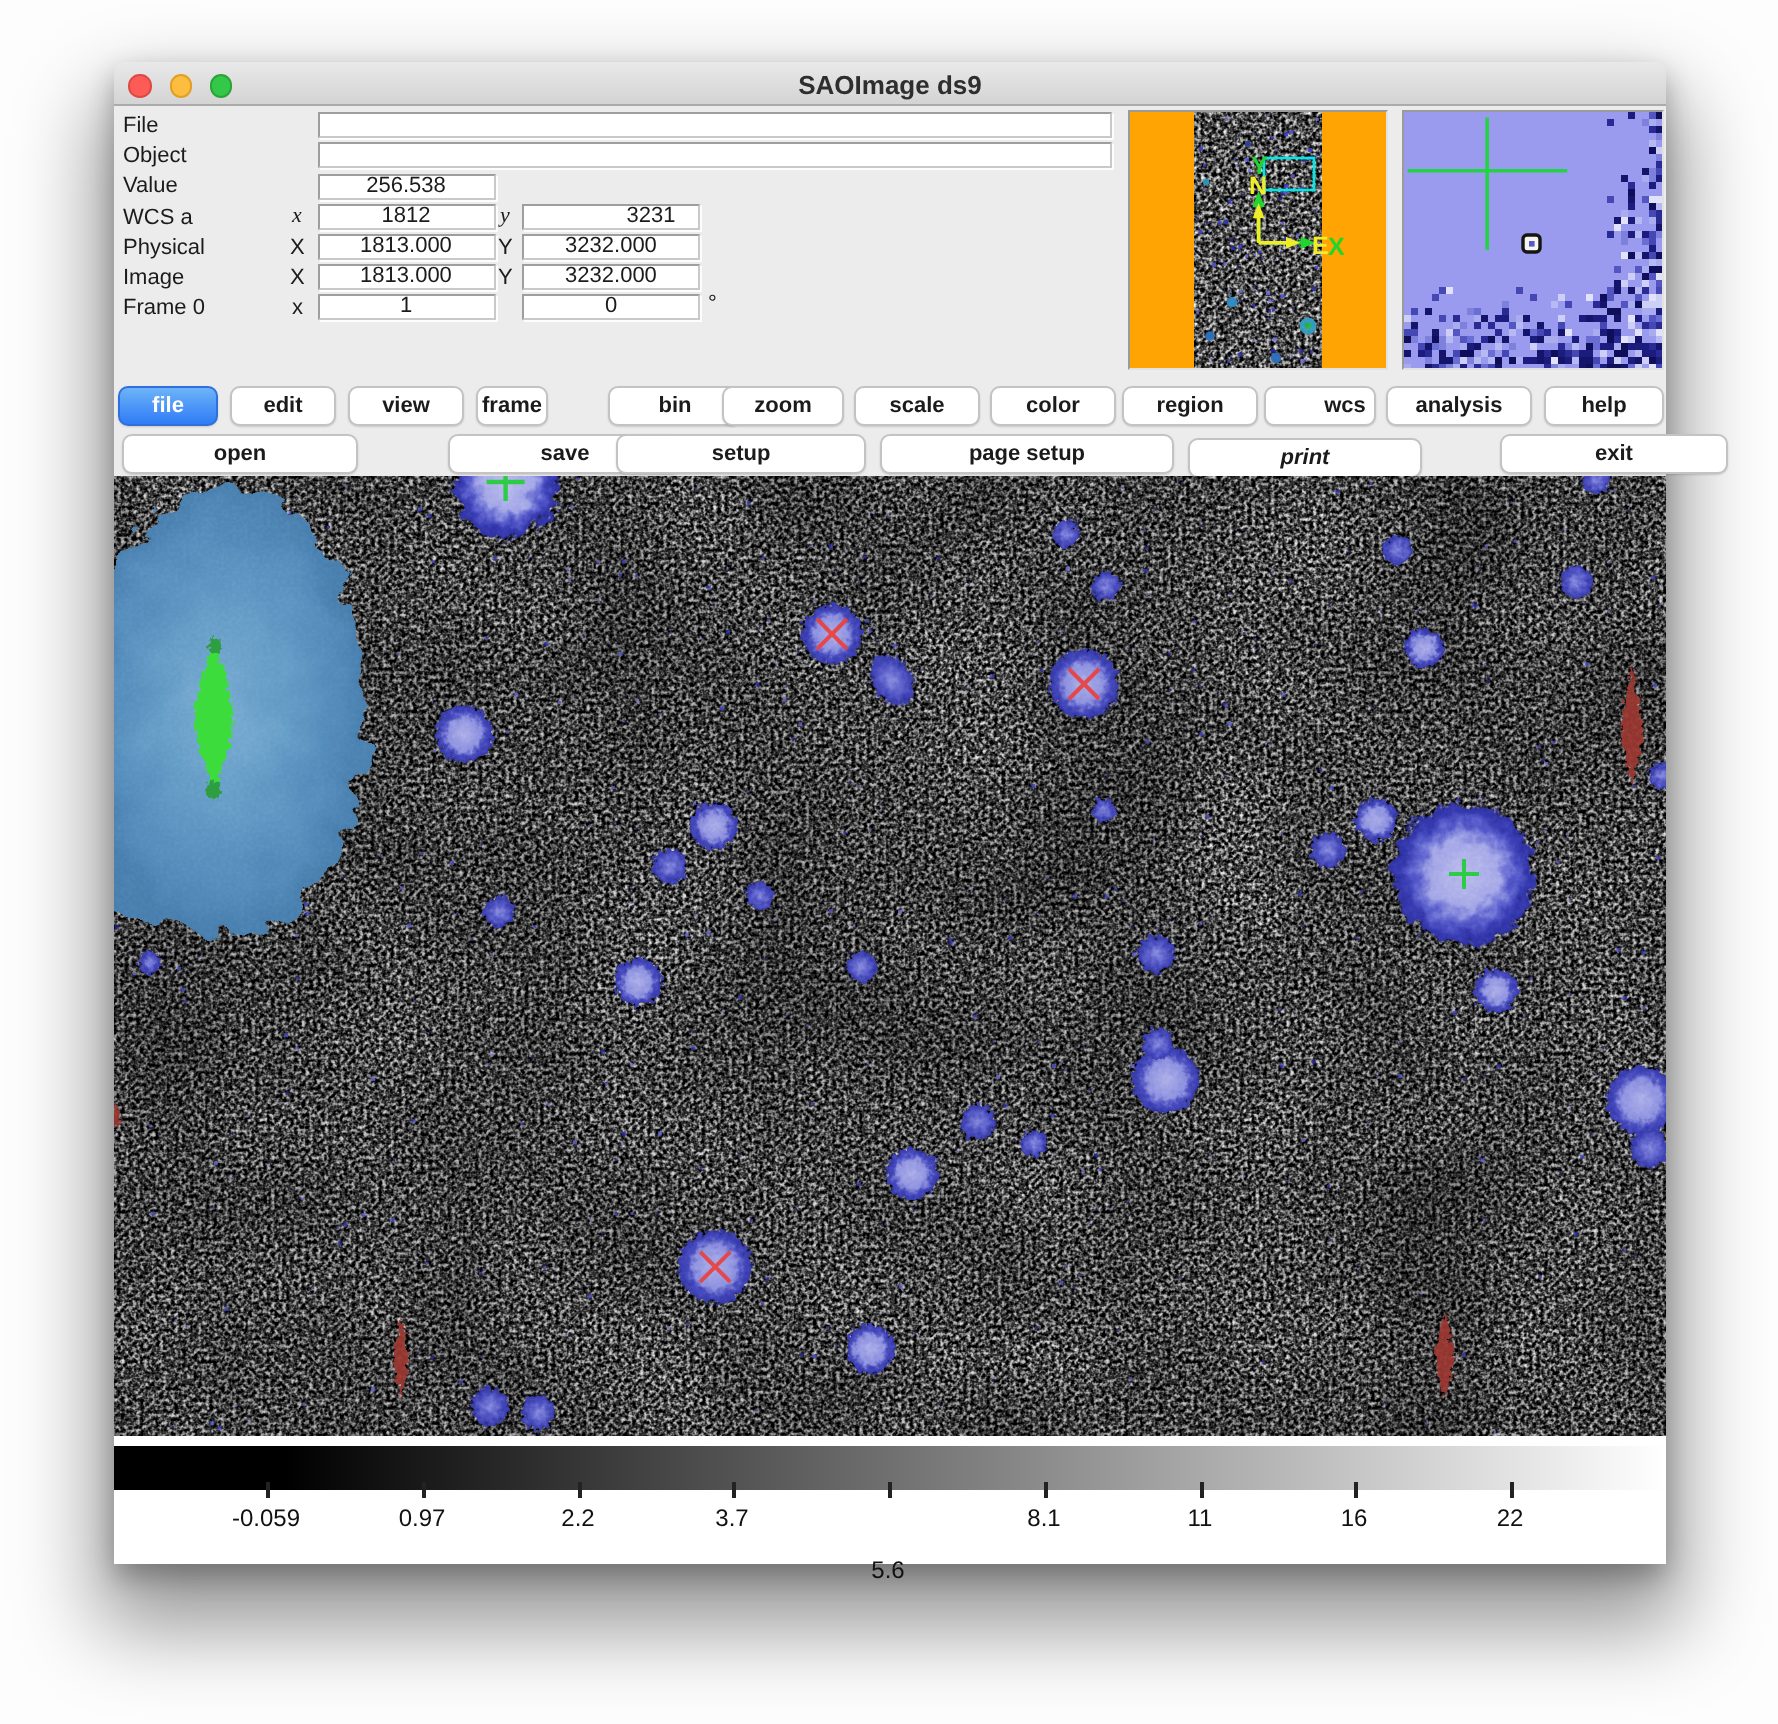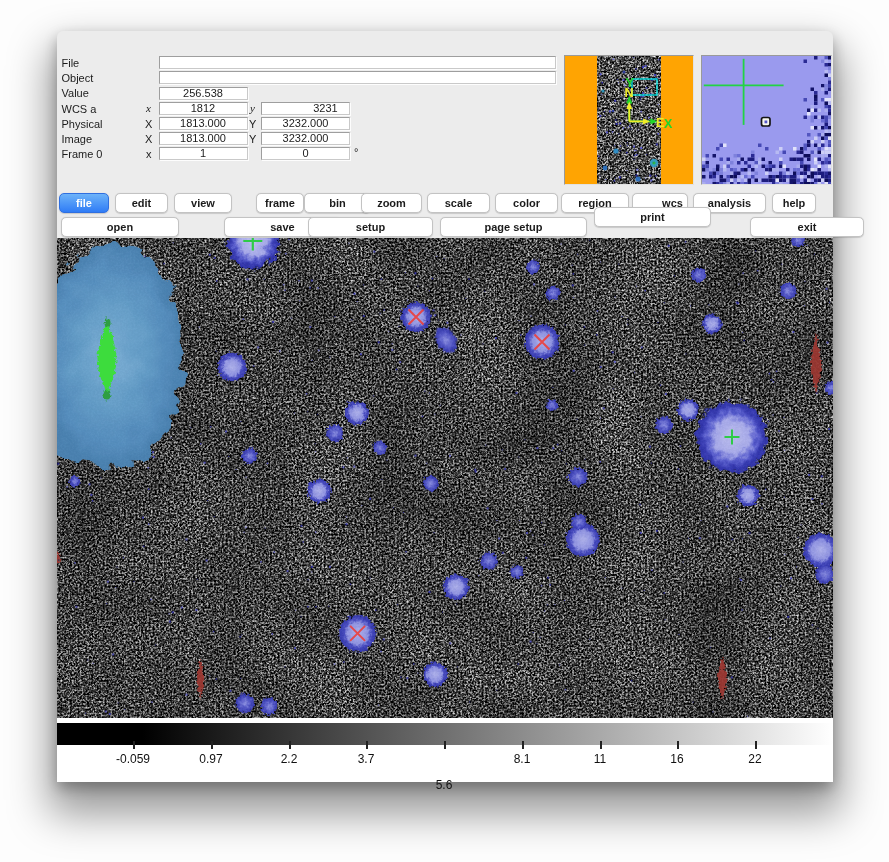--- a/index.html
+++ b/index.html
@@ -28,20 +28,26 @@
   #mainimg{position:absolute;left:0;top:207px;width:776px;height:480px;background:#000;overflow:hidden;}
   #botwhite{position:absolute;left:0;top:687px;width:776px;height:64px;background:#ffffff;}
   #cbar{position:absolute;left:0;top:692px;width:776px;height:22px;
        background:linear-gradient(90deg,#000 0%,#000 11%,#fff 100%);}
   .tick{position:absolute;top:710px;width:1.5px;height:8px;background:#222;}
   .cblab{position:absolute;top:721px;font-size:12px;color:#111;width:70px;margin-left:-35px;text-align:center;}
 </style>
 </head>
 <body>
 <div id="win">
+  <div id="titlebar">
+    <div class="light" style="left:7.2px;background:#fc5b56;border:0.5px solid #df4744;"></div>
+    <div class="light" style="left:27.6px;background:#fdbd40;border:0.5px solid #dfa023;"></div>
+    <div class="light" style="left:47.5px;background:#34c84a;border:0.5px solid #2aa436;"></div>
+    <div id="ttext">SAOImage ds9</div>
+  </div>
 
   <div class="lab" style="left:4.5px;top:26px;">File</div>
   <div class="lab" style="left:4.5px;top:41px;">Object</div>
   <div class="lab" style="left:4.5px;top:56px;">Value</div>
   <div class="lab" style="left:4.5px;top:71.5px;">WCS a</div>
   <div class="lab" style="left:4.5px;top:86.5px;">Physical</div>
   <div class="lab" style="left:4.5px;top:101.5px;">Image</div>
   <div class="lab" style="left:4.5px;top:116.5px;">Frame 0</div>
 
   <div class="lab" style="left:89px;top:71px;font-style:italic;font-family:'Liberation Serif',serif;">x</div>
@@ -492,34 +498,34 @@
 <path d="M 41.6 2.8 L 41.6 68.9"></path>
           <path d="M 1.8 29.4 L 81.6 29.4"></path>
 </g>
 <rect x="59.5" y="61.5" width="8.5" height="8.5" rx="2" fill="#f6f6ee" stroke="#151515" stroke-width="1.7"></rect>
 <rect x="62.5" y="64.5" width="2.8" height="2.8" fill="#5558c8"></rect>
 </svg></div>
 
   <div class="btn" id="filebtn" style="left:2px;top:162px;width:50px;">file</div>
   <div class="btn" style="left:58px;top:162px;width:53px;">edit</div>
   <div class="btn" style="left:117px;top:162px;width:58px;">view</div>
-  <div class="btn" style="left:199px;top:162px;width:48px;">frame</div>
+  <div class="btn" style="left:181px;top:162px;width:36px;">frame</div>
   <div class="btn" style="left:247px;top:162px;width:67px;">bin</div>
   <div class="btn" style="left:304px;top:162px;width:61px;">zoom</div>
   <div class="btn" style="left:370px;top:162px;width:63px;">scale</div>
   <div class="btn" style="left:438px;top:162px;width:63px;">color</div>
   <div class="btn" style="left:504px;top:162px;width:68px;">region</div>
   <div class="btn" style="left:575px;top:162px;width:56px;padding-left:25px;">wcs</div>
   <div class="btn" style="left:636px;top:162px;width:73px;">analysis</div>
-  <div class="btn" style="left:715px;top:162px;width:44px;">help</div>
+  <div class="btn" style="left:715px;top:162px;width:60px;">help</div>
   <div class="btn" style="left:4px;top:186px;width:118px;">open</div>
   <div class="btn" style="left:127px;top:186px;width:117px;margin-left:40px;">save</div>
   <div class="btn" style="left:251px;top:186px;width:125px;">setup</div>
   <div class="btn" style="left:383px;top:186px;width:147px;">page setup</div>
-  <div class="btn" style="left:537px;top:176px;width:117px;">print</div>
+  <div class="btn" style="left:537px;top:188px;width:117px;font-style:italic;">print</div>
   <div class="btn" style="left:661px;top:186px;width:114px;margin-left:32px;">exit</div>
 
   <div id="mainimg"><svg id="mainsvg" width="776" height="480" viewBox="0 0 776 480">
 <defs>
 <filter id="nz" x="0" y="0" width="100%" height="100%">
   <feTurbulence type="fractalNoise" baseFrequency="0.52" numOctaves="2" seed="11"></feTurbulence>
   <feColorMatrix type="saturate" values="0"></feColorMatrix>
   <feComponentTransfer>
               <feFuncR type="table" tableValues="0 0 0 0 0.05 0.38 0.85 0.98 1"></feFuncR>
               <feFuncG type="table" tableValues="0 0 0 0 0.05 0.38 0.85 0.98 1"></feFuncG>

